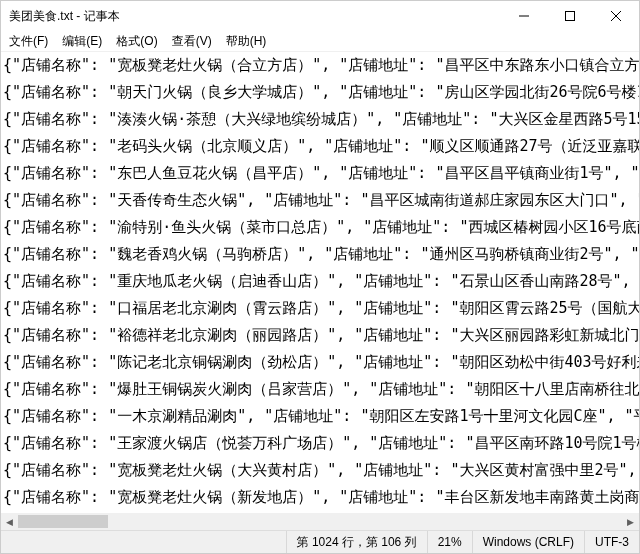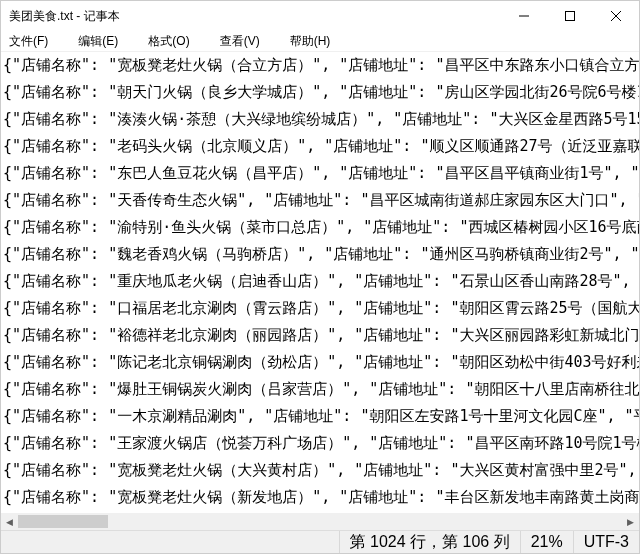--- a/index.html
+++ b/index.html
@@ -32,21 +32,21 @@
     font-size: 14px;
     font-family: "Segoe UI Symbol", sans-serif;
   }
   .menubar {
     height: 20px;
     display: flex;
     align-items: center;
     padding-left: 2px;
     font-size: 12px;
     color: #000;
-    gap: 18px;
+    gap: 2px;
   }
   .menubar .menu-item { padding: 2px 6px; }
   .content-wrap {
     flex: 1;
     overflow: hidden;
     position: relative;
     border-top: 1px solid #f0f0f0;
   }
   .content {
     font-family: "SimSun", "Microsoft YaHei", monospace;
@@ -83,21 +83,21 @@
     top: 2px;
     width: 90px;
     height: 13px;
     background: #cdcdcd;
   }
   .statusbar {
     height: 23px;
     background: #f0f0f0;
     display: flex;
     align-items: center;
-    font-size: 16px;
+    font-size: 12px;
     color: #000;
     border-top: 1px solid #ddd;
   }
   .statusbar .spacer { flex: 1; }
   .statusbar .cell {
     padding: 0 10px;
     border-left: 1px solid #d8d8d8;
     height: 100%;
     display: flex;
     align-items: center;
@@ -161,14 +161,15 @@
   <div class="track">
     <div class="thumb"></div>
   </div>
   <div class="arrow">▶</div>
 </div>
 
 <div class="statusbar">
   <div class="spacer"></div>
   <div class="cell">第 1024 行，第 106 列</div>
   <div class="cell">21%</div>
+  <div class="cell">Windows (CRLF)</div>
   <div class="cell">UTF-3</div>
 </div>
 
 </body></html>

